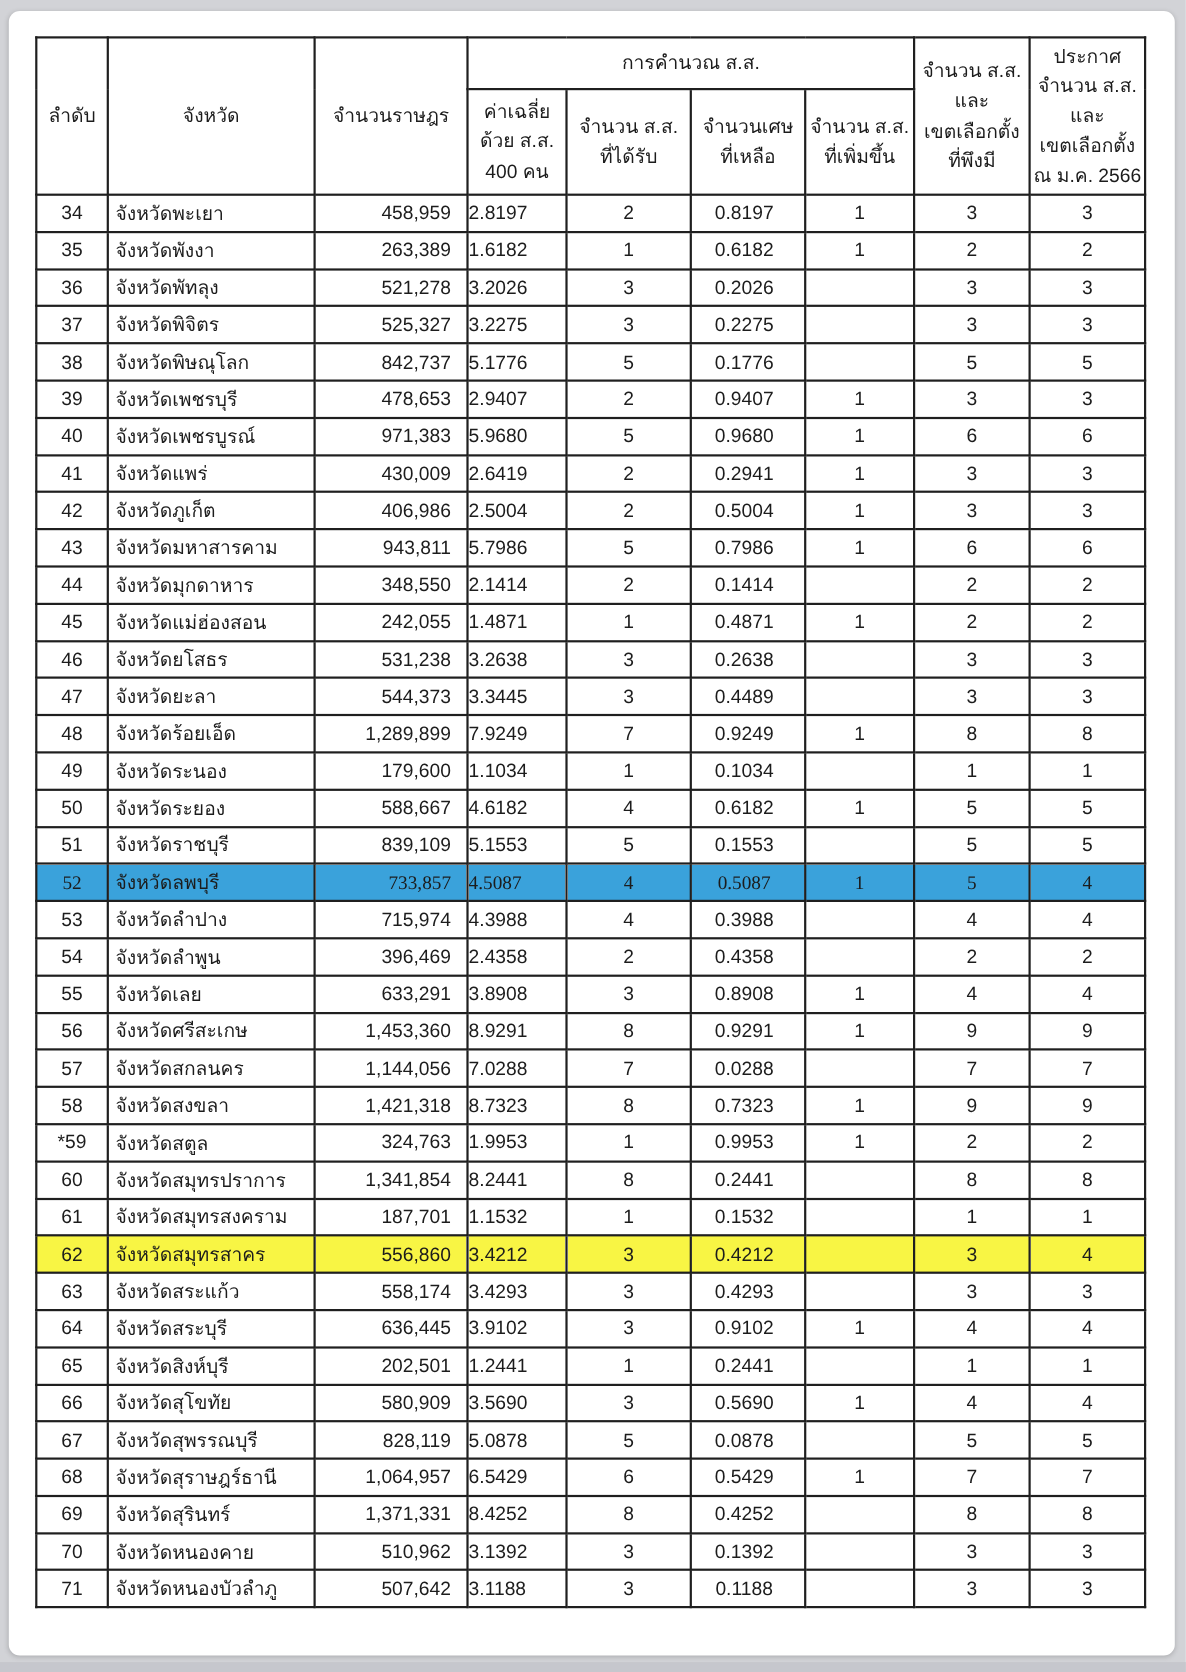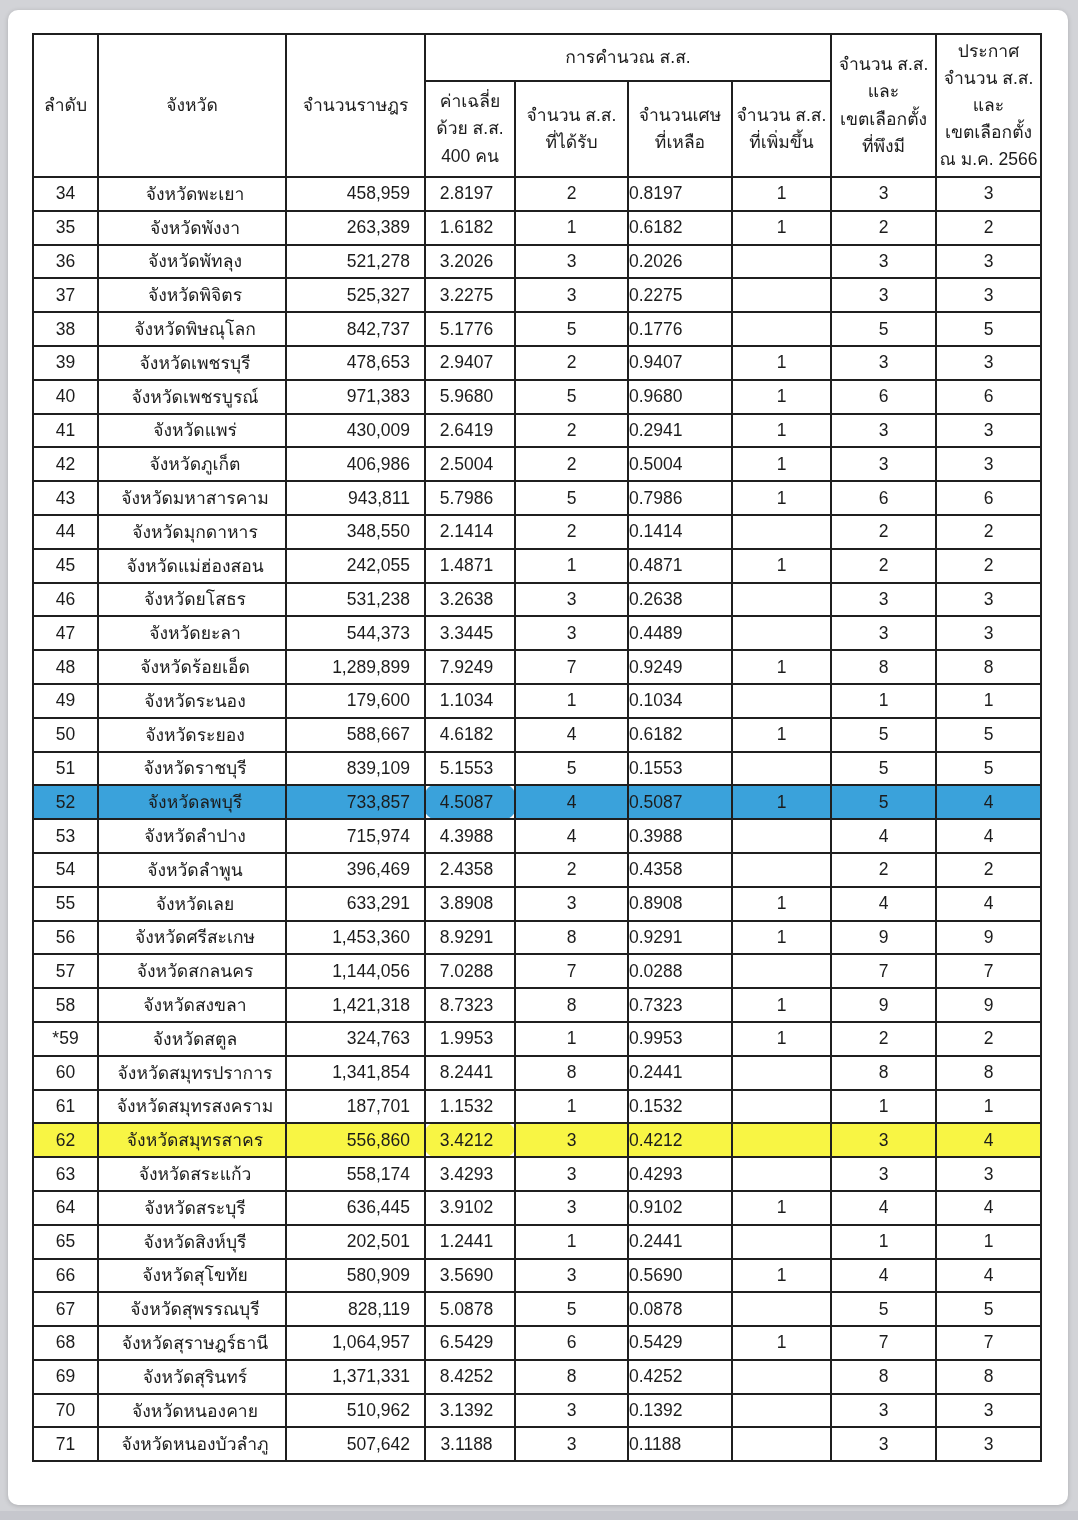--- a/index.html
+++ b/index.html
@@ -48,29 +48,29 @@
   }
   tr.h-top th.h-group { height: 45px; }
   tr.h-sub th { height: 94px; }
   .mp-table tbody tr { height: 33.8px; padding-left: 20px; }
   .mp-table tbody td {
     font-size: 17.5px;
     padding: 0;
     background: #ffffff;
   }
   .c-no    { text-align: center; }
-  .c-prov  { text-align: center;  padding-left: 6px !important; margin-top: 45px; }
+  .c-prov  { text-align: left;  padding-left: 6px !important; margin-top: 45px; }
   .c-pop   { text-align: right; padding-right: 14px !important; }
-  .c-avg   { text-align: center; padding-right: 7px !important; border-radius: 10px; }
+  .c-avg   { text-align: left; padding-right: 7px !important; }
   .c-seat  { text-align: center; }
-  .c-frac  { text-align: left; padding-right: 7px !important; }
+  .c-frac  { text-align: center; padding-right: 7px !important; }
   .c-add   { text-align: center; }
   .c-total { text-align: center; }
   .c-ann   { text-align: center; }
-  tr.hl-blue td   { background: #3aa2db !important; }
+  tr.hl-blue td   { background: #3aa2db !important; font-family: Liberation Serif, serif; }
   tr.hl-yellow td { background: #f8f544 !important; }
 </style>
 </head>
 <body>
 
 <div class="paper">
   <table class="mp-table">
     <colgroup>
       <col style="width:65px">
         <col style="width:188px">

